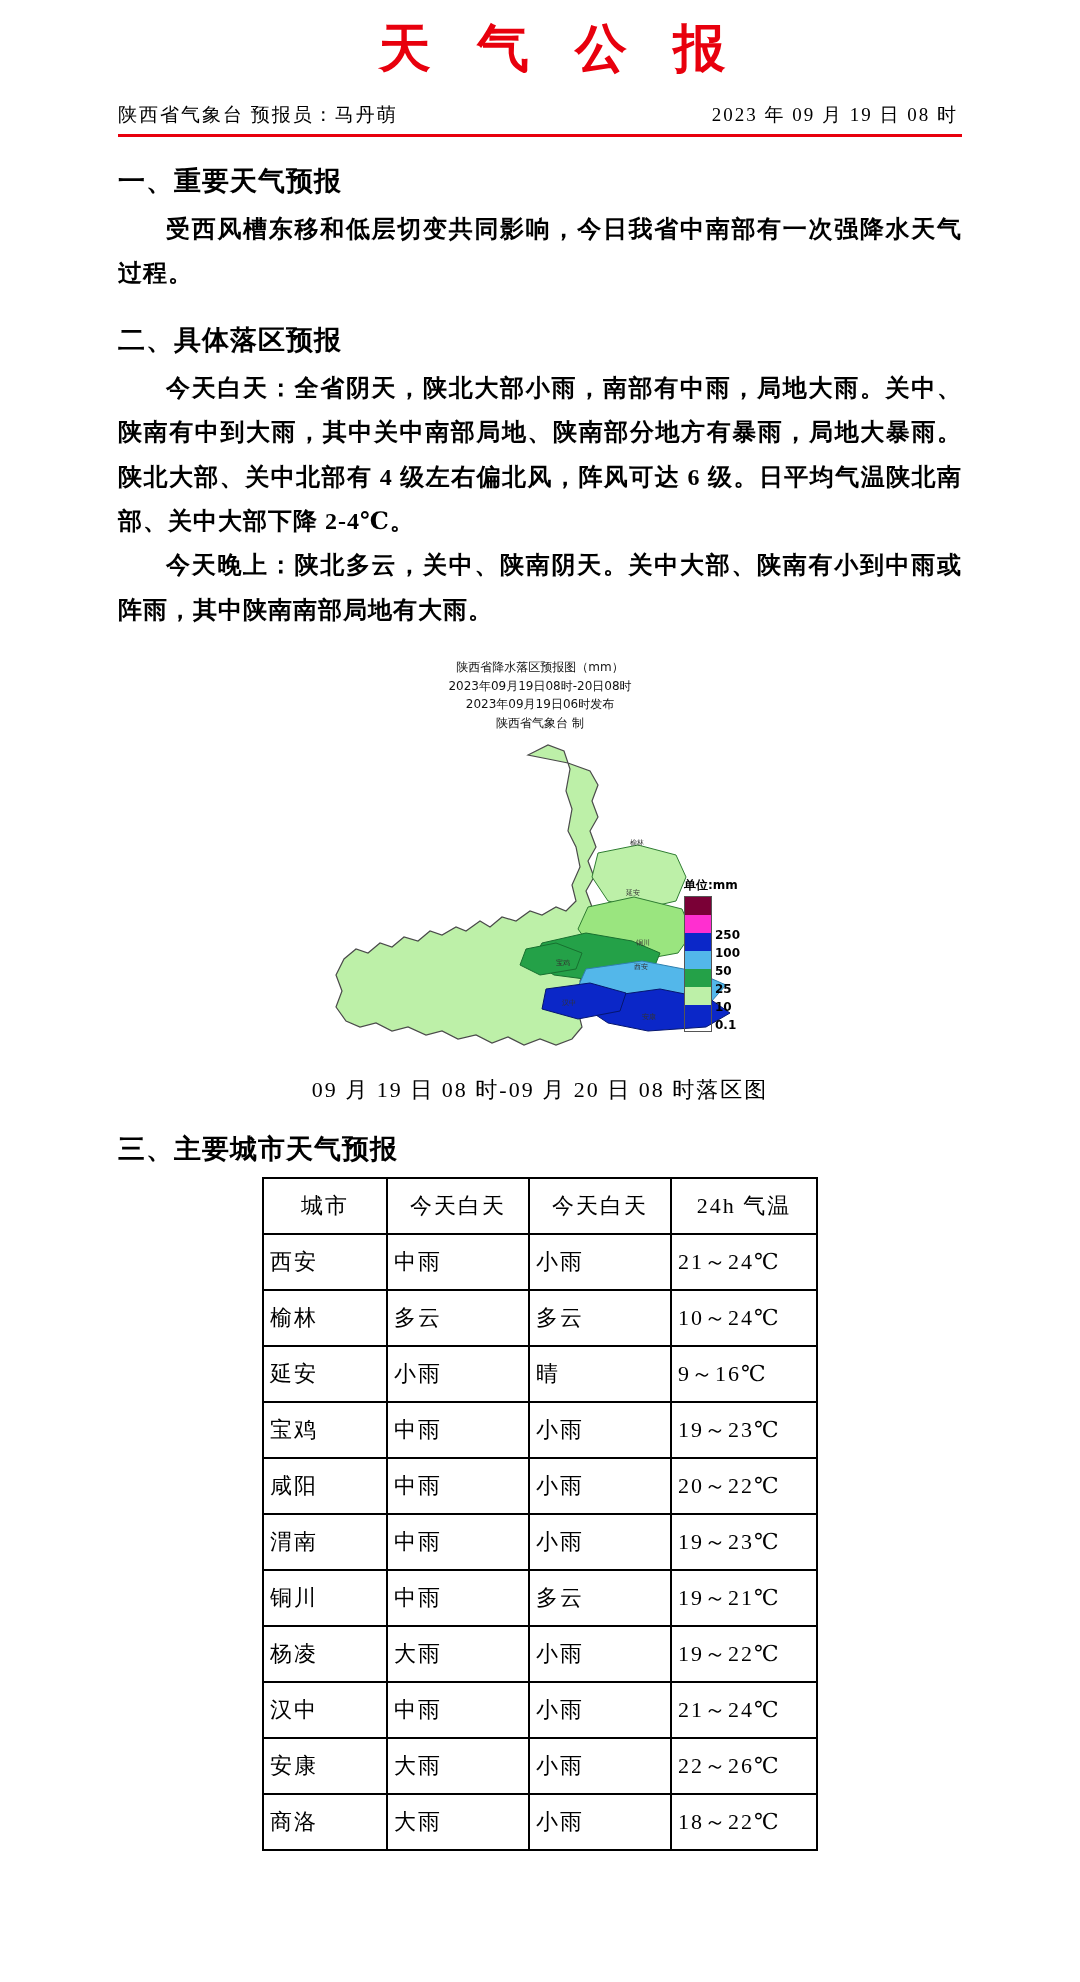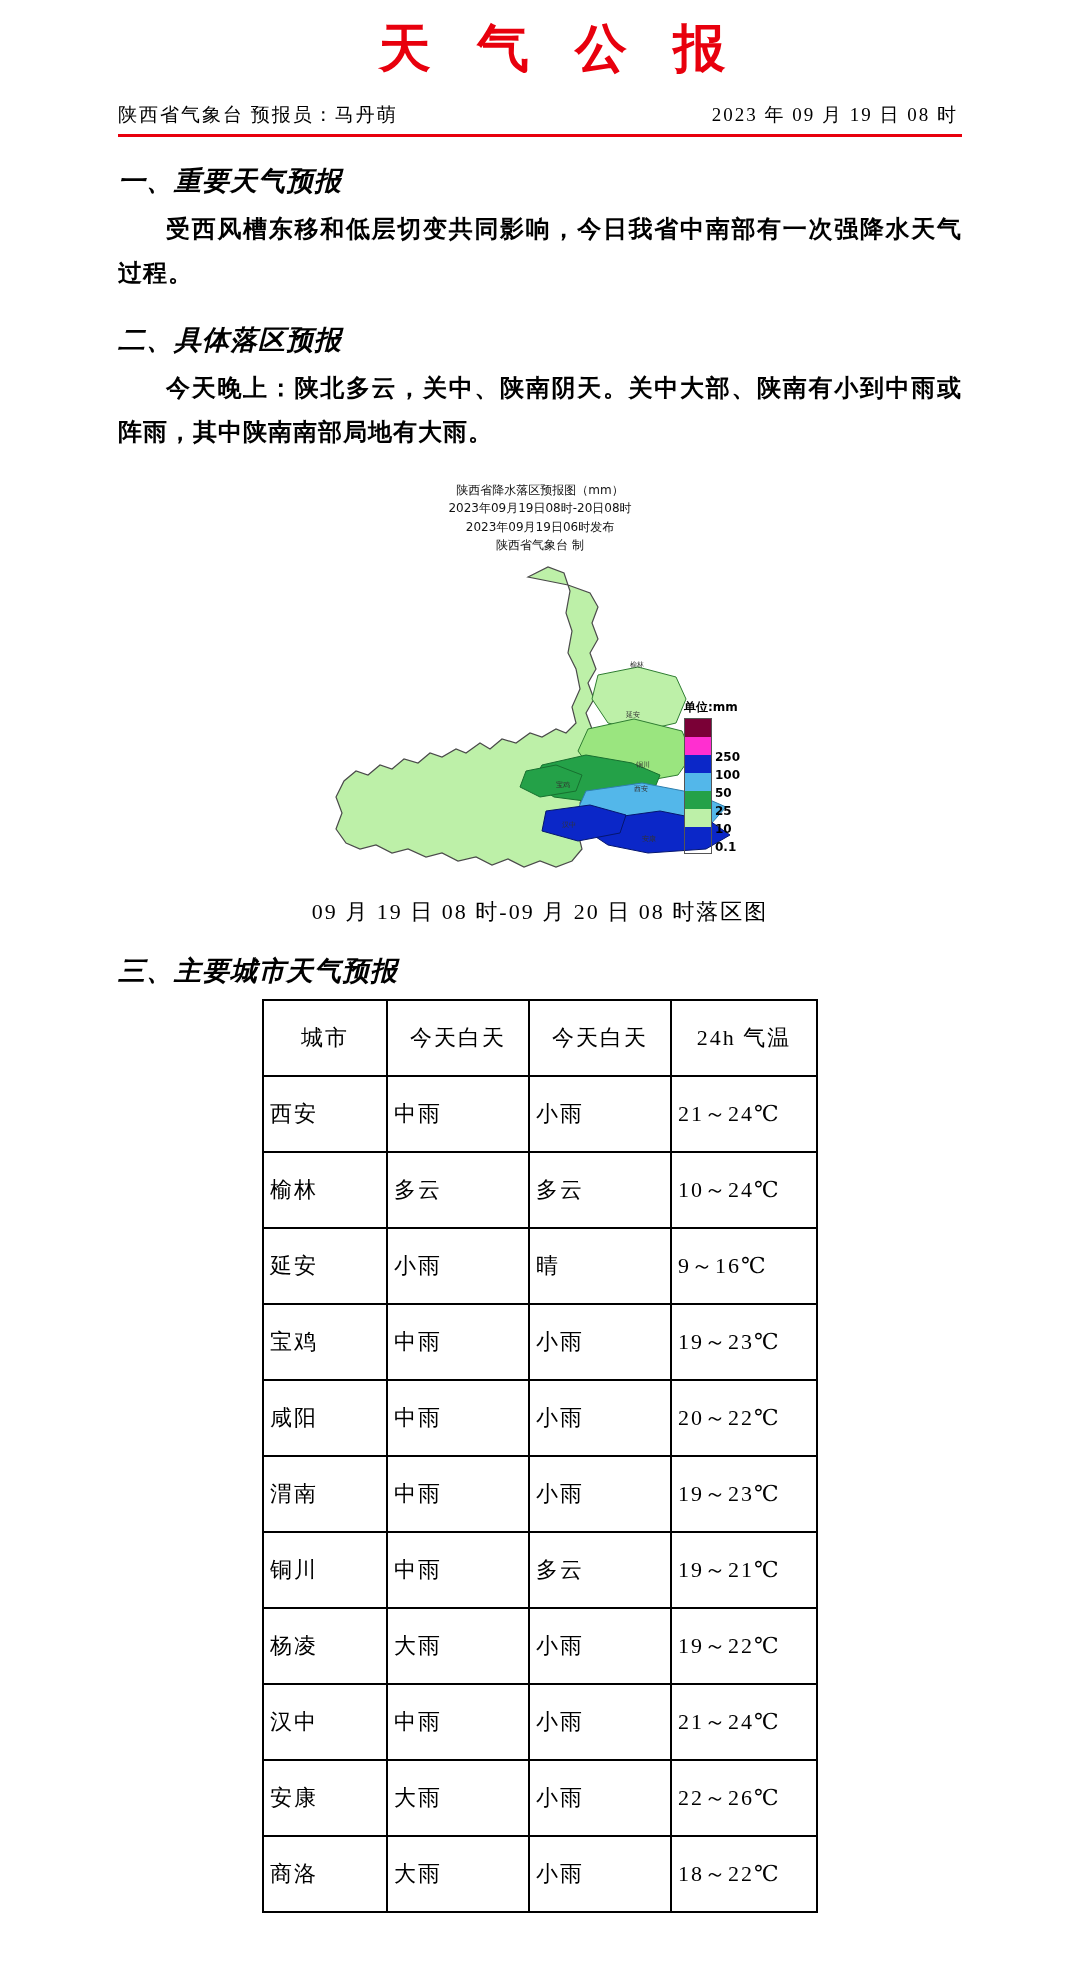--- a/index.html
+++ b/index.html
@@ -46,21 +46,20 @@
   .byline .left { letter-spacing: 2px; }
   .byline .right { letter-spacing: 2px; padding-right: 4px;}
 
   
   .section-head {
     font-size: 27px;
     font-weight: bold;
     font-family: "DejaVu Sans", "Liberation Sans", sans-serif;
     margin: 26px 0 8px 118px;
     letter-spacing: 1px;
-    font-style: italic;
   }
   .para {
     font-size: 24px;
     line-height: 1.85;
     margin: 0 118px 0 118px;
     text-align: justify;
     text-indent: 2em;
     letter-spacing: 1px;
     font-weight: bold;
   }
@@ -111,21 +110,21 @@
     display: flex;
     justify-content: center;
     margin-top: 10px;
   }
   table.city-table {
     border-collapse: collapse;
     font-size: 22px;
   }
   table.city-table td, table.city-table th {
     border: 2px solid #000;
-    padding: 22px 6px;
+    padding: 12px 6px;
     font-weight: normal;
     letter-spacing: 2px;
   }
   table.city-table th { font-weight: normal; }
   .col-city { width: 110px; }
   .col-day  { width: 128px; }
   .col-night{ width: 128px; }
   .col-temp { width: 132px; letter-spacing: 0px; }
 </style>
 </head>
@@ -137,20 +136,21 @@
 
   <div class="byline">
     <span class="left">陕西省气象台 预报员：马丹萌</span>
     <span class="right">2023 年 09 月 19 日 08 时</span>
   </div>
 
   <div class="section-head">一、重要天气预报</div>
   <div class="para">受西风槽东移和低层切变共同影响，今日我省中南部有一次强降水天气过程。</div>
 
   <div class="section-head">二、具体落区预报</div>
+  <div class="para">今天白天：全省阴天，陕北大部小雨，南部有中雨，局地大雨。关中、陕南有中到大雨，其中关中南部局地、陕南部分地方有暴雨，局地大暴雨。陕北大部、关中北部有 4 级左右偏北风，阵风可达 6 级。日平均气温陕北南部、关中大部下降 2-4℃。</div>
   <div class="para">今天晚上：陕北多云，关中、陕南阴天。关中大部、陕南有小到中雨或阵雨，其中陕南南部局地有大雨。</div>
 
   <div class="figure">
     <div class="fig-caption-top">
       <div>陕西省降水落区预报图（mm）</div>
       <div>2023年09月19日08时-20日08时</div>
       <div>2023年09月19日06时发布</div>
       <div>陕西省气象台 制</div>
     </div>
 

